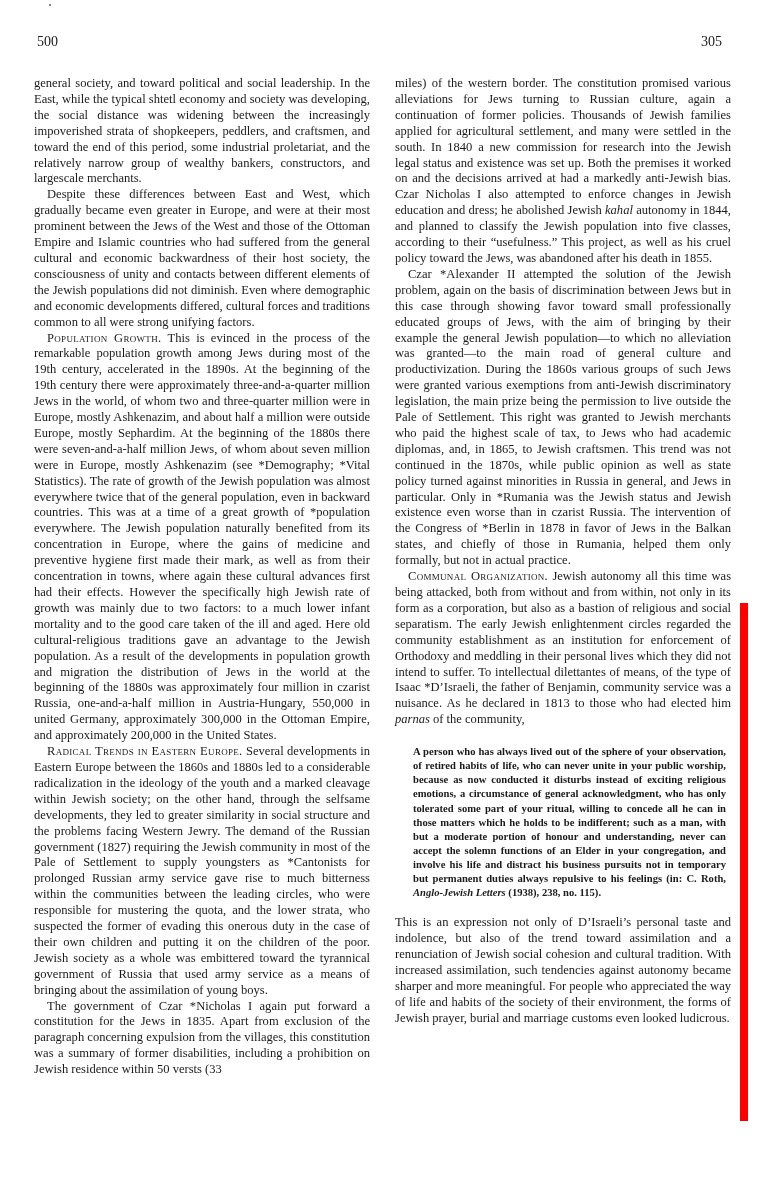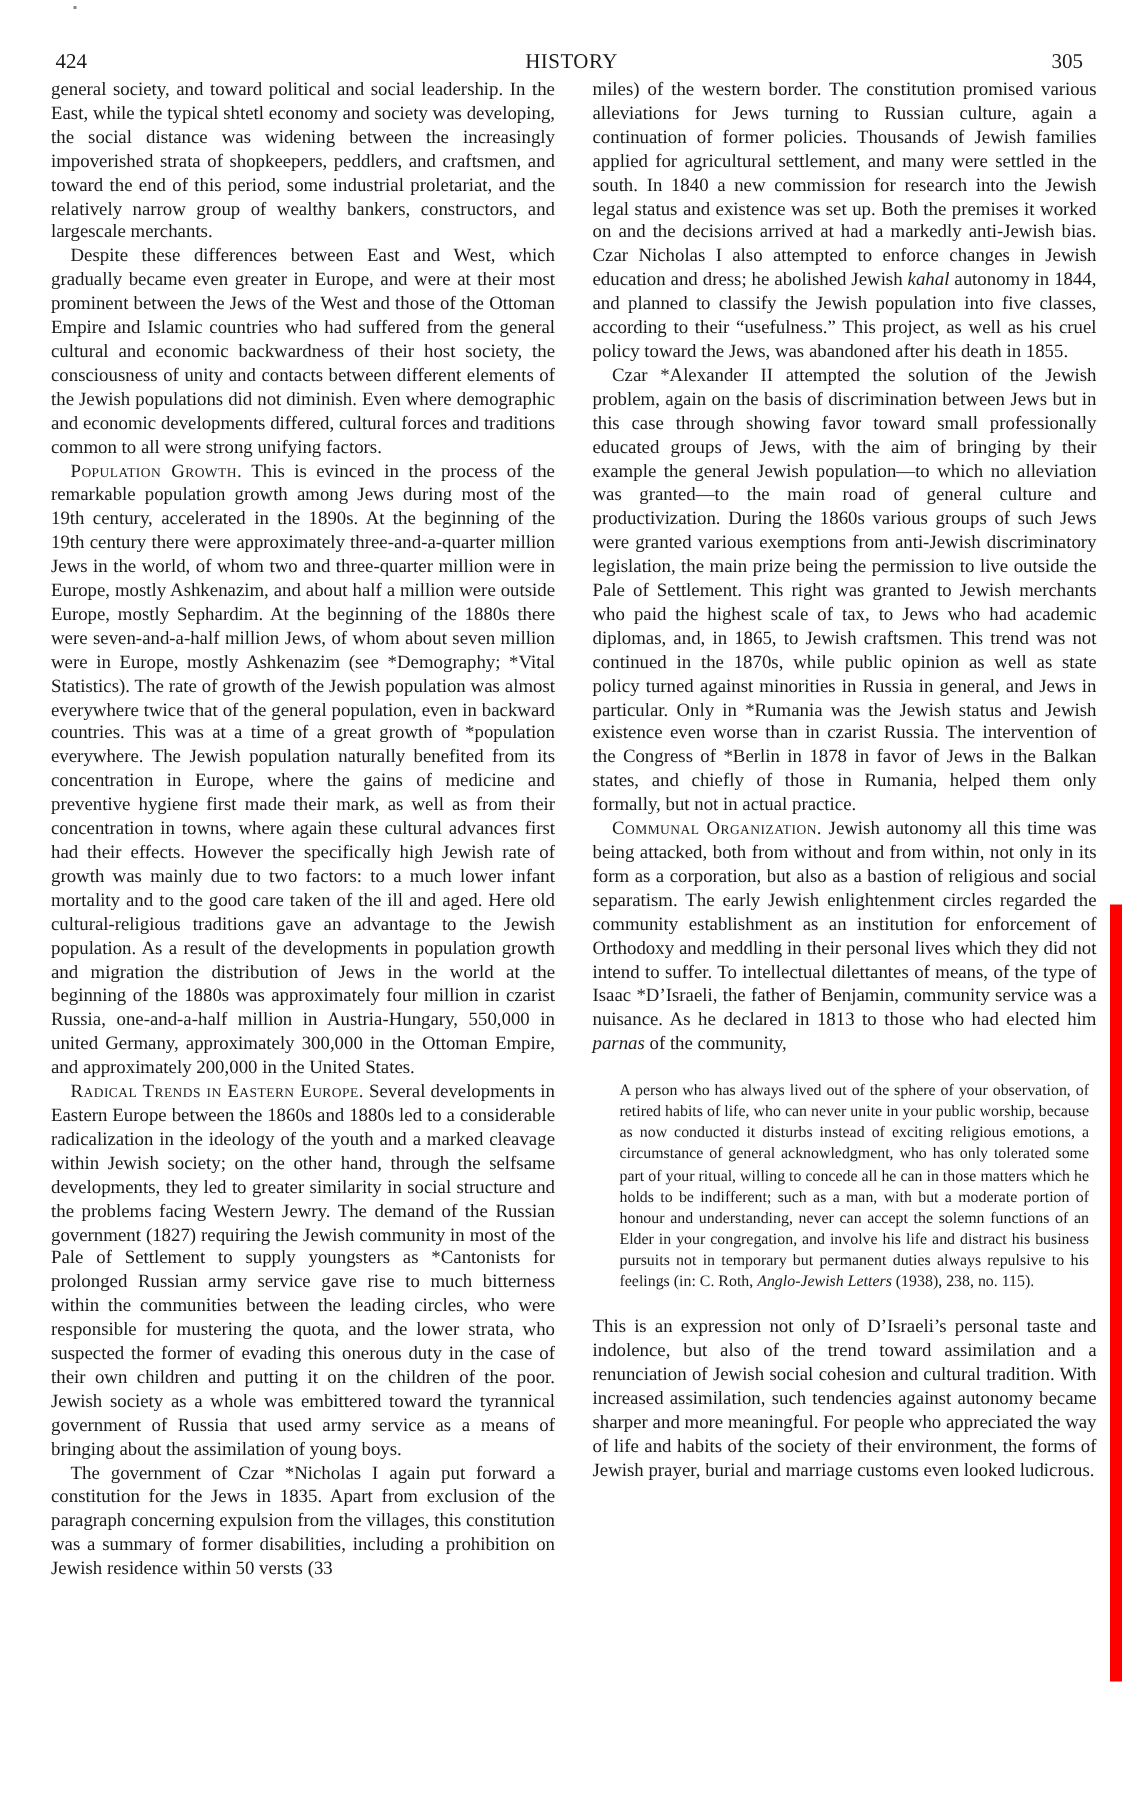--- a/index.html
+++ b/index.html
@@ -3,41 +3,40 @@
 <meta charset="utf-8">
 <style>
   html, body { margin: 0; padding: 0; background: #ffffff; }
   body { width: 762px; height: 1196px; position: relative; overflow: hidden;
          font-family: "Liberation Serif", "DejaVu Serif", serif; color: #1a1a1a; }
   .header { position: absolute; top: 26px; left: 0; width: 762px; height: 24px;
             font-size: 14px; }
   .header .pl { position: absolute; left: 37px; top: 8px; }
   .header .title { position: absolute; left: 0; width: 762px; text-align: center; top: 8px; letter-spacing: 0.3px; }
   .header .pr { position: absolute; left: 701px; top: 8px; }
-  .col { position: absolute; top: 52px; width: 336px; font-size: 12.55px; line-height: 15.9px;
+  .col { position: absolute; top: 76px; width: 336px; font-size: 12.55px; line-height: 15.9px;
          text-align: justify; }
   .col-left { left: 34px; }
   .col-right { left: 395px; }
   .col p { margin: 0; text-indent: 13px; }
   .col p.noindent { text-indent: 0; }
   .sc { font-variant: small-caps; letter-spacing: 0.3px; margin-top: 36px; }
   .quote { font-size: 10.6px; line-height: 14.1px; margin: 17px 0 15px 18px;
            width: 313px; text-align: justify; }
-  .quote p { text-indent: 0; }
+  .quote p { text-indent: 0; font-weight: bold; }
   .redbar { position: absolute; left: 740px; top: 603px; width: 8px; height: 518px; background: #ff0000; }
   .mark { position: absolute; left: 49px; top: 4px; width: 2px; height: 2px; background: #888; }
 </style>
 </head>
 <body>
 
 <div class="mark"></div>
 
 <div class="header">
-  <span class="pl">424</span>
-  <span class="title">HISTORY</span>
+  <span class="pl">500</span>
   <span class="pr">305</span>
 </div>
 
 <div class="col col-left">
   <p class="noindent">general society, and toward political and social leadership. In the East, while the typical shtetl economy and society was developing, the social distance was widening between the increasingly impoverished strata of shopkeepers, peddlers, and craftsmen, and toward the end of this period, some industrial proletariat, and the relatively narrow group of wealthy bankers, constructors, and largescale merchants.</p>
   <p>Despite these differences between East and West, which gradually became even greater in Europe, and were at their most prominent between the Jews of the West and those of the Ottoman Empire and Islamic countries who had suffered from the general cultural and economic backwardness of their host society, the consciousness of unity and contacts between different elements of the Jewish populations did not diminish. Even where demographic and economic developments differed, cultural forces and traditions common to all were strong unifying factors.</p>
   <p><span class="sc">Population Growth.</span><span> This is evinced in the process of the remarkable population growth among Jews during most of the 19th century, accelerated in the 1890s. At the beginning of the 19th century there were approximately three-and-a-quarter million Jews in the world, of whom two and three-quarter million were in Europe, mostly Ashkenazim, and about half a million were outside Europe, mostly Sephardim. At the beginning of the 1880s there were seven-and-a-half million Jews, of whom about seven million were in Europe, mostly Ashkenazim (see *Demography; *Vital Statistics). The rate of growth of the Jewish population was almost everywhere twice that of the general population, even in backward countries. This was at a time of a great growth of *population everywhere. The Jewish population naturally benefited from its concentration in Europe, where the gains of medicine and preventive hygiene first made their mark, as well as from their concentration in towns, where again these cultural advances first had their effects. However the specifically high Jewish rate of growth was mainly due to two factors: to a much lower infant mortality and to the good care taken of the ill and aged. Here old cultural-religious traditions gave an advantage to the Jewish population. As a result of the developments in population growth and migration the distribution of Jews in the world at the beginning of the 1880s was approximately four million in czarist Russia, one-and-a-half million in Austria-Hungary, 550,000 in united Germany, approximately 300,000 in the Ottoman Empire, and approximately 200,000 in the United States.</span></p>
   <p><span class="sc">Radical Trends in Eastern Europe.</span><span> Several developments in Eastern Europe between the 1860s and 1880s led to a considerable radicalization in the ideology of the youth and a marked cleavage within Jewish society; on the other hand, through the selfsame developments, they led to greater similarity in social structure and the problems facing Western Jewry. The demand of the Russian government (1827) requiring the Jewish community in most of the Pale of Settlement to supply youngsters as *Cantonists for prolonged Russian army service gave rise to much bitterness within the communities between the leading circles, who were responsible for mustering the quota, and the lower strata, who suspected the former of evading this onerous duty in the case of their own children and putting it on the children of the poor. Jewish society as a whole was embittered toward the tyrannical government of Russia that used army service as a means of bringing about the assimilation of young boys.</span></p>
   <p>The government of Czar *Nicholas I again put forward a constitution for the Jews in 1835. Apart from exclusion of the paragraph concerning expulsion from the villages, this constitution was a summary of former disabilities, including a prohibition on Jewish residence within 50 versts (33</p>
 </div>

